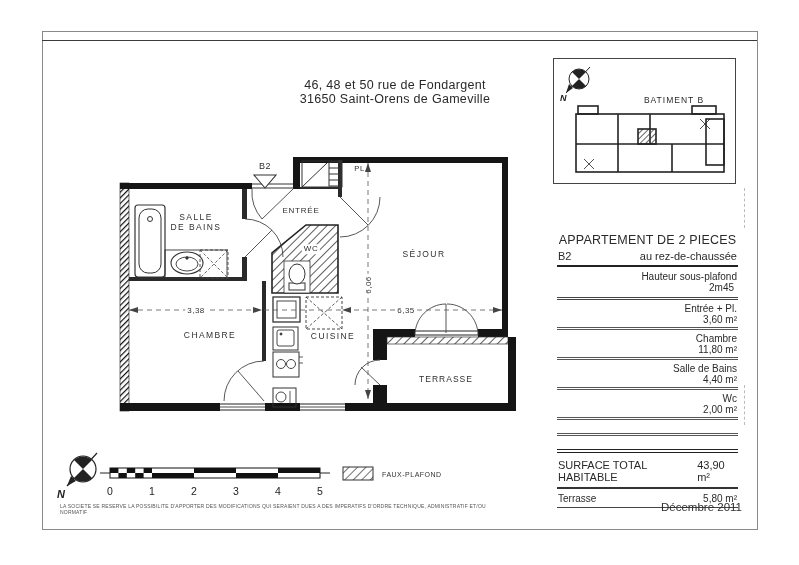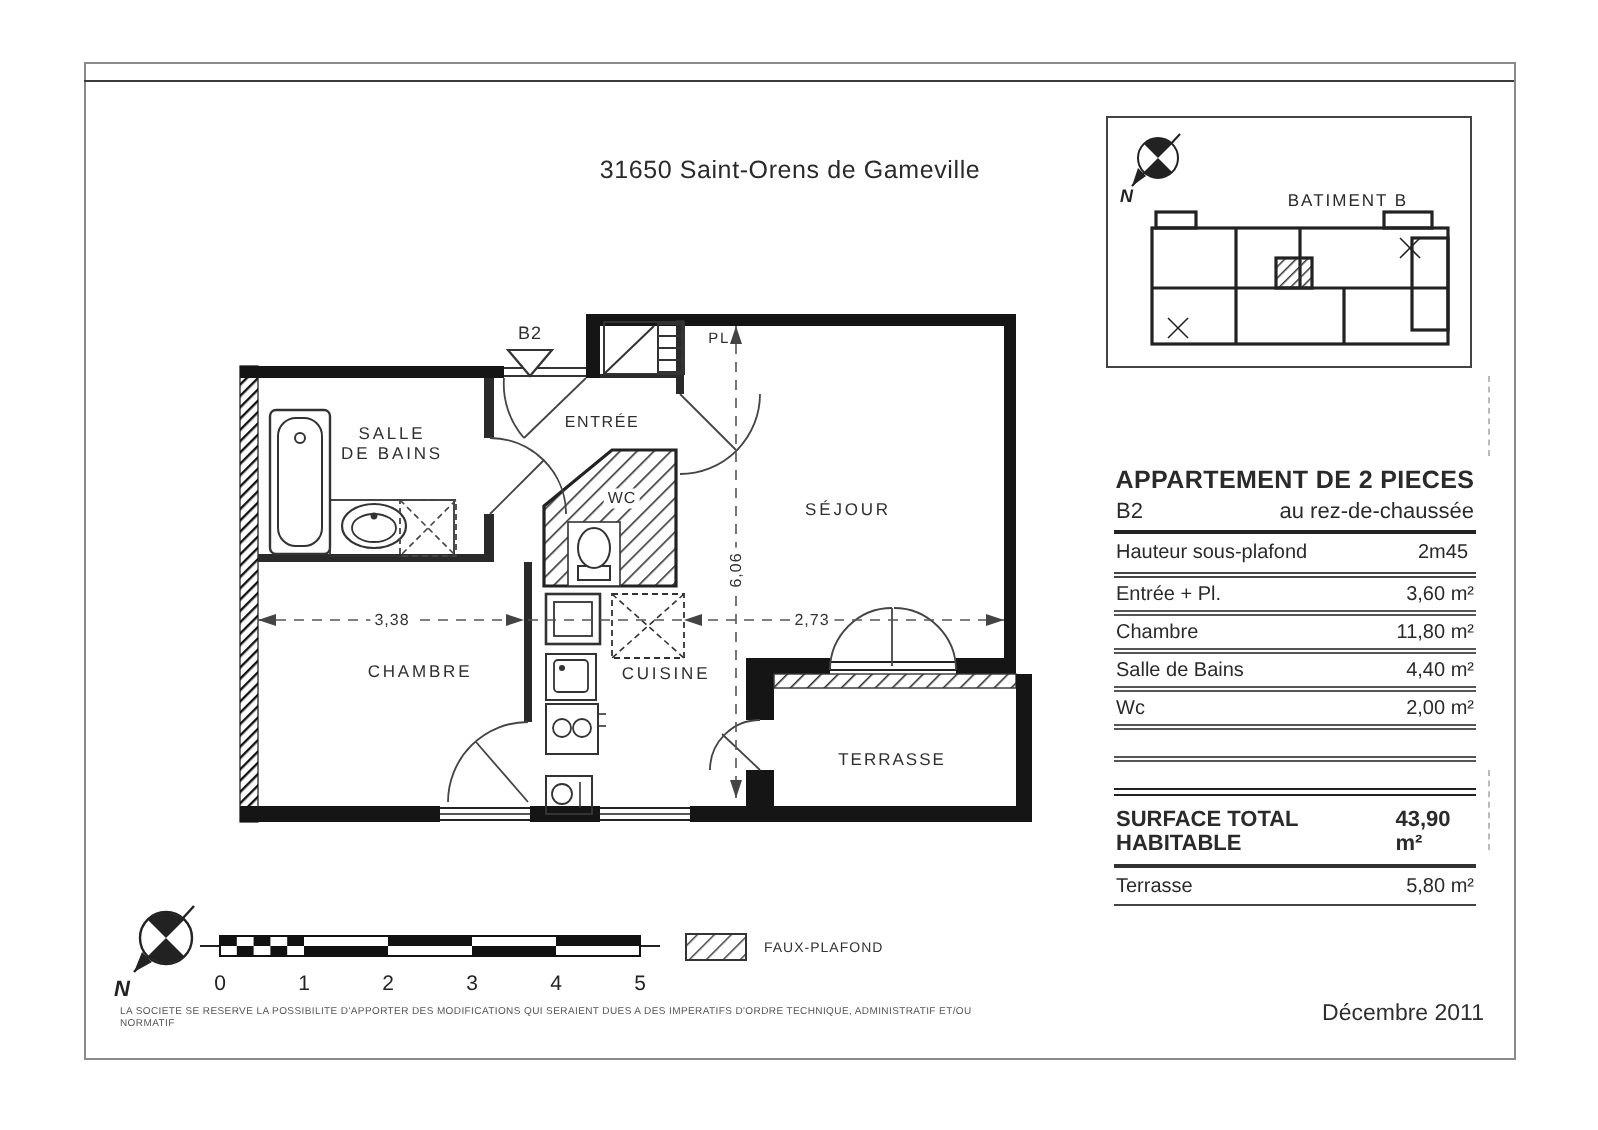--- a/index.html
+++ b/index.html
@@ -26,32 +26,32 @@
   .rlabel{position:absolute;transform:translate(-50%,-50%);font-size:8.5px;
           letter-spacing:1.4px;color:#2f2f2f;white-space:pre;text-align:center;line-height:9.5px;}
   .rlabel.small{font-size:7.5px;letter-spacing:.8px;}
   .dimlabel{position:absolute;transform:translate(-50%,-50%);font-size:8px;color:#333;
             background:#fff;padding:0 2px;letter-spacing:.5px;}
   .dimlabel.vert{transform:translate(-50%,-50%) rotate(-90deg);}
   .chip{background:#fff;padding:0 2px;}
 
   
   .info-table{left:557px;top:233px;width:181px;font-size:10px;color:#2a2a2a;}
-  .it-title{font-weight:bold;font-size:12.5px;text-align:center;letter-spacing:.2px;padding-bottom:2px;}
+  .it-title{font-weight:normal;font-size:12.5px;text-align:center;letter-spacing:.2px;padding-bottom:2px;}
   .it-sub{display:flex;justify-content:space-between;font-size:11px;padding:1px 1px 3px 1px;
           border-bottom:2px solid #222;}
   .it-sub .floor{font-weight:normal;}
   .it-row{display:flex;justify-content:space-between;align-items:flex-end;
-          padding:3px 1px 2px 1px;border-bottom:3px double #555;}
+          padding:3px 1px 2px 1px;border-bottom:3px double #555;flex-direction:column;}
   .it-row .val{white-space:nowrap;}
   .it-height{border-bottom:3px double #444;padding:4px 1px 4px 1px;}
   .it-height .val{margin-right:3px;}
   .it-empty{height:13px;border-bottom:3px double #555;}
   .it-empty.strong{border-bottom:4px double #222;}
-  .it-total{display:flex;justify-content:space-between;font-weight:bold;font-size:11px;
+  .it-total{display:flex;justify-content:space-between;font-weight:normal;font-size:11px;
             padding:6px 1px 4px 1px;border-bottom:2px solid #333;}
   .it-terr{display:flex;justify-content:space-between;padding:4px 1px 3px 1px;
            border-bottom:1.5px solid #444;}
 
   
   .legend{left:342px;top:465px;display:flex;align-items:center;gap:6px;}
   .legend .lg-text{font-size:7px;letter-spacing:.5px;color:#333;}
   .scale-wrap{left:55px;top:450px;width:300px;height:58px;}
 
   
@@ -62,20 +62,21 @@
 </style>
 </head>
 <body>
 
 <div class="abs outer-frame"></div>
 <div class="abs inner-topline"></div>
 <div class="abs fold-mark" style="left:744px;top:188px;height:40px;"></div>
 <div class="abs fold-mark" style="left:744px;top:385px;height:40px;"></div>
 
 <div class="abs title-block">
+  <div>46, 48 et 50 rue de Fondargent</div>
   <div>31650 Saint-Orens de Gameville</div>
 </div>
 
 <div class="abs key-box">
   <div class="abs key-label">BATIMENT B</div>
   <svg width="181" height="124" viewBox="0 0 181 124">
     <defs>
       <pattern id="kh" width="4" height="4" patternTransform="rotate(45)" patternUnits="userSpaceOnUse">
         <line x1="0" y1="0" x2="0" y2="4" stroke="#333" stroke-width="1.5"></line>
       </pattern>
@@ -280,21 +281,21 @@
   <div class="rlabel" style="left:191px;top:66px;letter-spacing:.8px;font-size:8px;">ENTRÉE</div>
   <div class="rlabel small" style="left:203px;top:24px;margin-left:48px;">PL.</div>
   <div class="rlabel chip" style="left:201px;top:104px;font-size:8px;letter-spacing:.5px;">WC</div>
   <div class="rlabel" style="left:314px;top:110px;">SÉJOUR</div>
   <div class="rlabel" style="left:100px;top:191px;">CHAMBRE</div>
   <div class="rlabel" style="left:223px;top:192px;">CUISINE</div>
   <div class="rlabel" style="left:336px;top:235px;letter-spacing:1px;">TERRASSE</div>
   <div class="rlabel" style="left:155px;top:22px;font-size:9px;letter-spacing:.5px;">B2</div>
 
   <div class="dimlabel" style="left:86px;top:165px;">3,38</div>
-  <div class="dimlabel" style="left:296px;top:165px;">2,73</div>
+  <div class="dimlabel" style="left:296px;top:165px;">6,35</div>
   <div class="dimlabel vert" style="left:258px;top:140px;">6,06</div>
 </div>
 
 <div class="abs info-table">
   <div class="it-title">APPARTEMENT DE 2 PIECES</div>
   <div class="it-sub">
     <span>B2</span>
     <span class="floor">au rez-de-chaussée</span>
   </div>
   <div class="it-row it-height">

